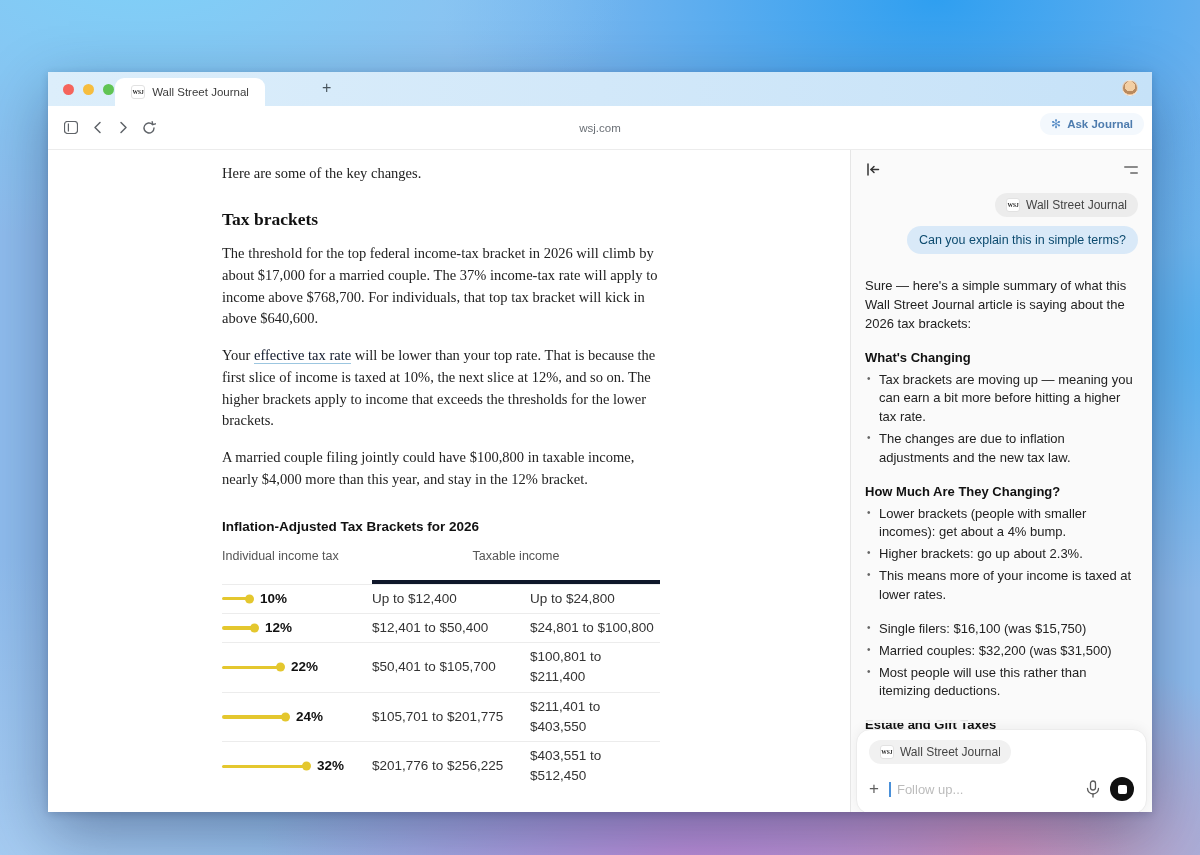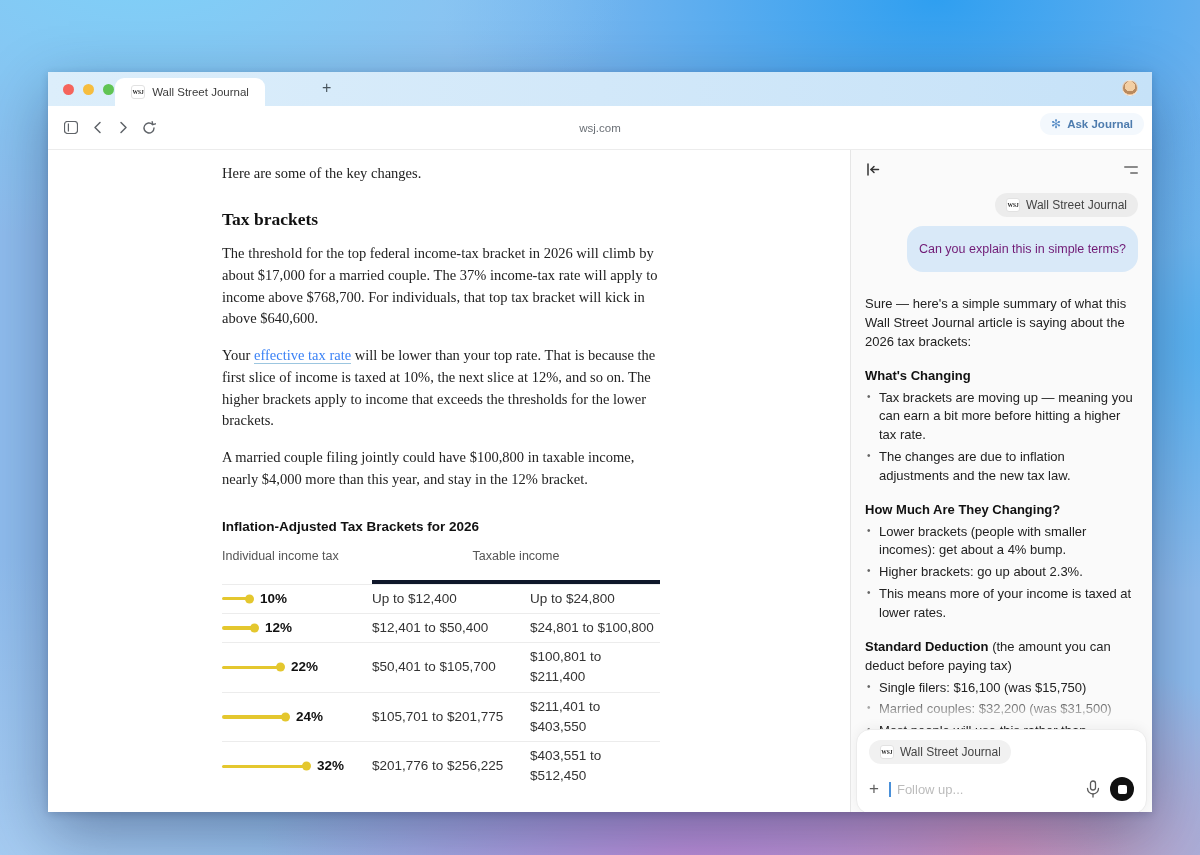--- a/index.html
+++ b/index.html
@@ -68,21 +68,21 @@
   
   .content { display:flex; height:669px; }
 
   
   .article {
     width:802px; background:#fff; padding:13px 190px 0 174px;
     font-family:"Liberation Serif",serif; font-size:14.5px; color:#222; line-height:1.5;
   }
   .article p { margin-bottom:15px; }
   .a-h2 { font-size:17.5px; font-weight:bold; color:#111; margin:21px 0 11px; }
-  .a-link { color:#3b82f6; text-decoration:none; border-bottom:1px solid #9cc6e0; }
+  .a-link { color:#0f172a; text-decoration:none; border-bottom:1px solid #9cc6e0; }
 
   
   .tax-table { font-family:"Liberation Sans",sans-serif; margin:26px 0 22px; width:438px; }
   .tt-title { font-size:13.5px; font-weight:bold; color:#111; margin-bottom:10px; }
   .tt-span-row { display:flex; font-size:12.5px; color:#555; }
   .tt-span-left { width:150px; }
   .tt-span-right { flex:1; text-align:center; border-bottom:4px solid #0f172a; padding-bottom:14px; }
   .tt-head { display:grid; grid-template-columns:150px 158px 1fr; font-size:11.5px; color:#6d6d6d; padding:8px 0 6px; }
   .t-row { display:grid; grid-template-columns:150px 158px 1fr; align-items:center; padding:4px 0; border-top:1px solid #ececec; font-size:13.5px; color:#333; min-height:22px; }
   .t-cell.c-rate { display:flex; align-items:center; }
@@ -100,21 +100,21 @@
   .sliders-icon i { display:block; height:2px; background:#8a8a8a; border-radius:1px; }
   .sliders-icon i:first-child { width:14px; } .sliders-icon i:last-child { width:8px; }
 
   .chat { padding:0 14px; }
   .chip-row { display:flex; justify-content:flex-end; margin-top:16px; }
   .src-chip {
     display:flex; align-items:center; gap:6px; background:#ececec; border-radius:15px;
     padding:5px 11px; font-size:12px; color:#444;
   }
   .bubble-row { display:flex; justify-content:flex-end; margin-top:9px; }
-  .bubble { background:#d9e9f8; border-radius:16px; padding:16px 12px; font-size:12.5px; color:#701a75;text-align:right; }
+  .bubble { background:#d9e9f8; border-radius:16px; padding:7px 12px; font-size:12.5px; color:#0c4a6e;text-align:right; }
 
   .a-intro { margin-top:22px; line-height:1.48; }
   .a-section { margin-top:15px; }
   .a-heading { line-height:1.45; }
   .a-heading strong { color:#111; }
   .a-bullets { list-style:none; margin-top:3px; }
   .a-bullet { position:relative; padding-left:14px; margin:3px 0; line-height:1.45; }
   .a-bullet::before { content:'•'; position:absolute; left:2px; top:1px; font-size:10px; color:#666; }
 
   .fade { position:absolute; left:0; right:0; bottom:96px; height:28px;
@@ -282,21 +282,20 @@
               </div>
               <div class="a-section">
                 <div class="a-heading"><strong>How Much Are They Changing?</strong></div>
                 <ul class="a-bullets">
                   <li class="a-bullet">Lower brackets (people with smaller incomes): get about a 4% bump.</li>
                   <li class="a-bullet">Higher brackets: go up about 2.3%.</li>
                   <li class="a-bullet">This means more of your income is taxed at lower rates.</li>
                 </ul>
               </div>
               <div class="a-section">
-                <div class="a-heading"><strong>Standard Deduction</strong><span> (the amount you can deduct before paying tax)</span></div>
                 <ul class="a-bullets">
                   <li class="a-bullet">Single filers: $16,100 (was $15,750)</li>
                   <li class="a-bullet">Married couples: $32,200 (was $31,500)</li>
                   <li class="a-bullet">Most people will use this rather than itemizing deductions.</li>
                 </ul>
               </div>
               <div class="a-section">
                 <div class="a-heading"><strong>Estate and Gift Taxes</strong></div>
                 <ul class="a-bullets">
                   <li class="a-bullet">Estate tax exclusion: $15 million (up from $13.99</li>

